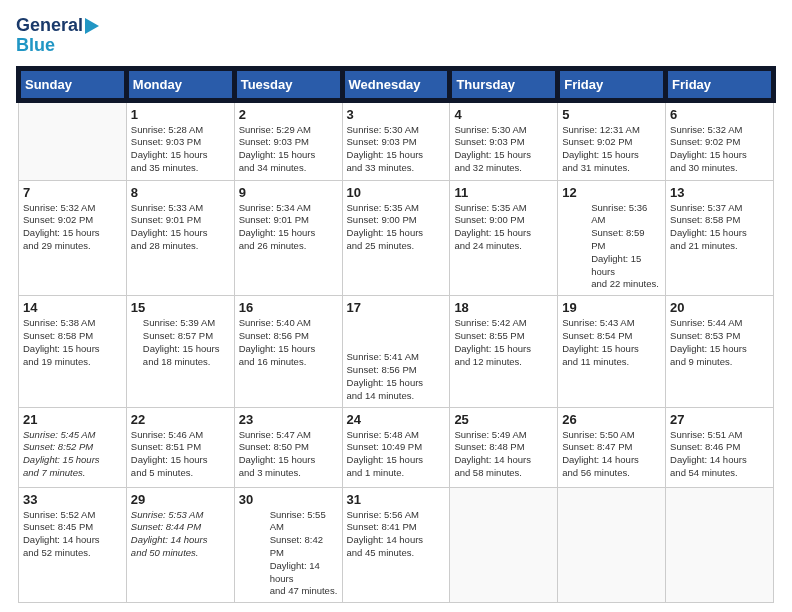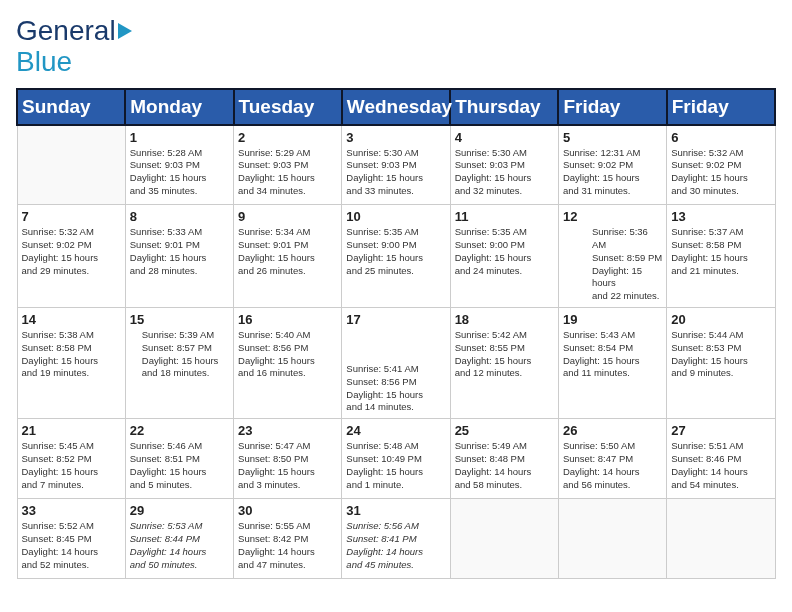--- a/index.html
+++ b/index.html
@@ -15,22 +15,22 @@
       justify-content: space-between;
       align-items: flex-start;
       margin-bottom: 10px;
     }
     .logo {
       display: flex;
       flex-direction: column;
       align-items: flex-start;
     }
     .logo-text {
-      font-size: 28px;
-      font-weight: normal;
+      font-size: 18px;
+      font-weight: bold;
       color: #1a3a6b;
       line-height: 1.1;
     }
     .logo-arrow {
       display: inline-block;
       width: 0;
       height: 0;
       border-top: 8px solid transparent;
       border-bottom: 8px solid transparent;
       border-left: 14px solid #2196c4;
@@ -50,25 +50,25 @@
       color: #333;
     }
     table {
       width: 100%;
       border-collapse: collapse;
       table-layout: fixed;
     }
     thead tr th {
       background-color: #2a5caa;
       color: #fff;
-      font-size: 19px;
+      font-size: 13px;
       font-weight: bold;
       padding: 6px 4px;
       text-align: left;
-      border: 2px solid #0f172a;
+      border: 5px solid #0f172a;
     }
     tbody tr td {
       vertical-align: top;
       border: 1px solid #ccc;
       padding: 4px 4px;
       font-size: 10px;
       color: #222;
       height: 80px;
     }
     tbody tr td.empty {
@@ -259,21 +259,21 @@
           <span class="day-num">20</span>
           <div class="cell-info" style="white-space: pre-line;">Sunrise: 5:44 AM
 Sunset: 8:53 PM
 Daylight: 15 hours
 and 9 minutes.</div>
         </td>
       </tr>
       <tr>
         <td>
           <span class="day-num">21</span>
-          <div class="cell-info" style="white-space: pre-line;">Sunrise: 5:45 AM
+          <div class="cell-info" style="white-space: pre-line; font-style: italic;">Sunrise: 5:45 AM
 Sunset: 8:52 PM
 Daylight: 15 hours
 and 7 minutes.</div>
         </td>
         <td>
           <span class="day-num">22</span>
           <div class="cell-info" style="white-space: pre-line;">Sunrise: 5:46 AM
 Sunset: 8:51 PM
 Daylight: 15 hours
 and 5 minutes.</div>
@@ -324,28 +324,28 @@
         </td>
         <td>
           <span class="day-num">29</span>
           <div class="cell-info" style="white-space: pre-line; font-style: italic;">Sunrise: 5:53 AM
 Sunset: 8:44 PM
 Daylight: 14 hours
 and 50 minutes.</div>
         </td>
         <td>
           <span class="day-num">30</span>
-          <div class="cell-info" style="white-space: pre-line;">Sunrise: 5:55 AM
+          <div class="cell-info" style="white-space: pre-line; margin-left: 31px;">Sunrise: 5:55 AM
 Sunset: 8:42 PM
 Daylight: 14 hours
 and 47 minutes.</div>
         </td>
         <td>
           <span class="day-num">31</span>
-          <div class="cell-info" style="white-space: pre-line; font-style: italic;">Sunrise: 5:56 AM
+          <div class="cell-info" style="white-space: pre-line;">Sunrise: 5:56 AM
 Sunset: 8:41 PM
 Daylight: 14 hours
 and 45 minutes.</div>
         </td>
         <td class="empty"></td>
         <td class="empty"></td>
         <td class="empty"></td>
       </tr>
     </tbody>
 </table>

